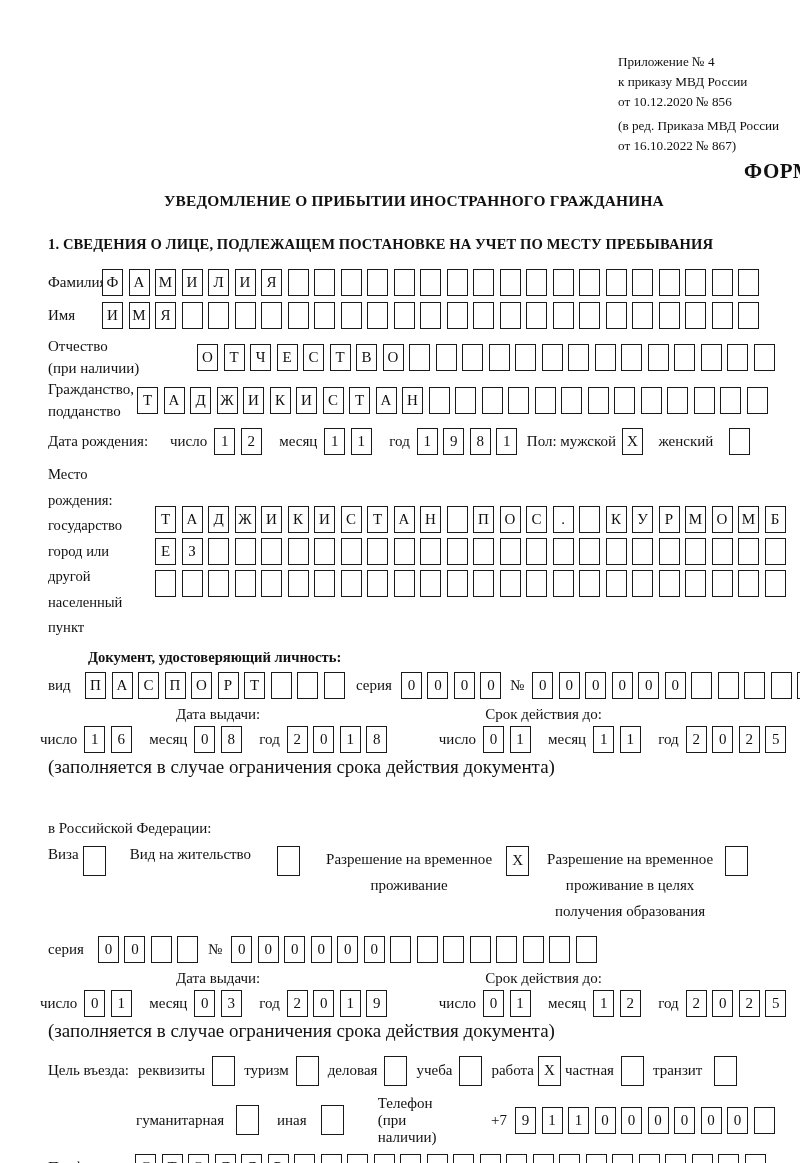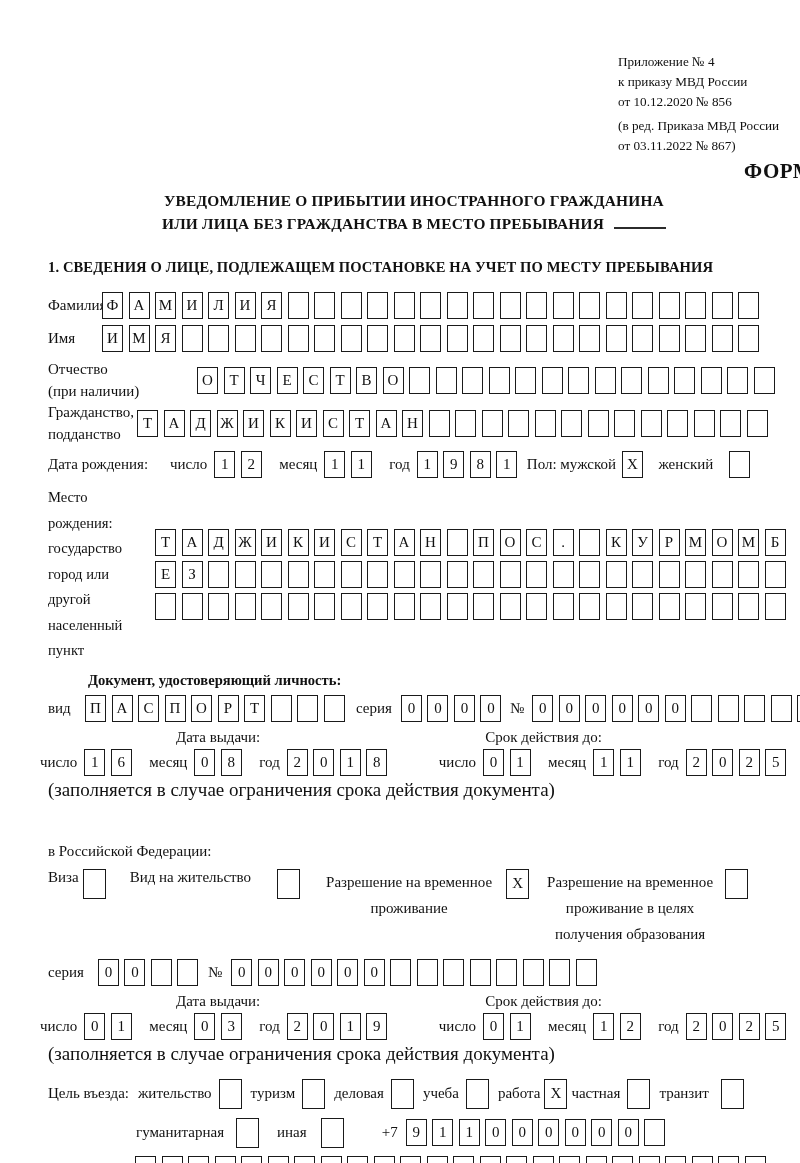--- a/index.html
+++ b/index.html
@@ -70,29 +70,26 @@
 </head>
 <body>
 
 <div class="page">
 
   <div class="appendix">
     <div>Приложение № 4</div>
     <div>к приказу МВД России</div>
     <div>от 10.12.2020 № 856</div>
     <div class="rev">(в ред. Приказа МВД России</div>
-    <div>от 03.11.2022 № 867)</div>
+    <div>от 16.10.2022 № 867)</div>
   </div>
   <div class="forma">ФОРМА</div>
 
   <div class="title">
     <div>УВЕДОМЛЕНИЕ О ПРИБЫТИИ ИНОСТРАННОГО ГРАЖДАНИНА</div>
-    <div>
-      <span>ИЛИ ЛИЦА БЕЗ ГРАЖДАНСТВА В МЕСТО ПРЕБЫВАНИЯ</span><span class="blank-line"></span>
-    </div>
   </div>
 
   <div class="sec-heading">1. СВЕДЕНИЯ О ЛИЦЕ, ПОДЛЕЖАЩЕМ ПОСТАНОВКЕ НА УЧЕТ ПО МЕСТУ ПРЕБЫВАНИЯ</div>
 
   <div class="frow" style="margin-top:16px">
     <span class="flabel w52">Фамилия</span>
     <span class="boxrow">
         <span class="box">Ф</span>
         <span class="box">А</span>
         <span class="box">М</span>
@@ -527,21 +524,21 @@
           <span class="box">2</span>
           <span class="box">5</span>
         </span>
     </span>
   </div>
   <div class="note">(заполняется в случае ограничения срока действия документа)</div>
 
   <div class="purpose">
     <span>Цель въезда:</span>
     <span class="opt">
-      <span>жительство</span>
+      <span>реквизиты</span>
       <span class="boxrow cbx">
           <span class="box"></span>
         </span>
     </span>
     <span class="opt">
       <span>туризм</span>
       <span class="boxrow cbx">
           <span class="box"></span>
         </span>
     </span>
@@ -579,20 +576,21 @@
 
   <div class="phone-row">
     <span style="margin-left:88px">гуманитарная</span>
     <span class="boxrow cbx" style="margin-left:12px">
         <span class="box"></span>
       </span>
     <span style="margin-left:18px">иная</span>
     <span class="boxrow cbx" style="margin-left:14px">
         <span class="box"></span>
       </span>
+    <span style="margin-left:34px">Телефон (при наличии)</span>
     <span style="margin-left:38px">+7</span>
     <span class="boxrow" style="margin-left:8px">
         <span class="box">9</span>
         <span class="box">1</span>
         <span class="box">1</span>
         <span class="box">0</span>
         <span class="box">0</span>
         <span class="box">0</span>
         <span class="box">0</span>
         <span class="box">0</span>

